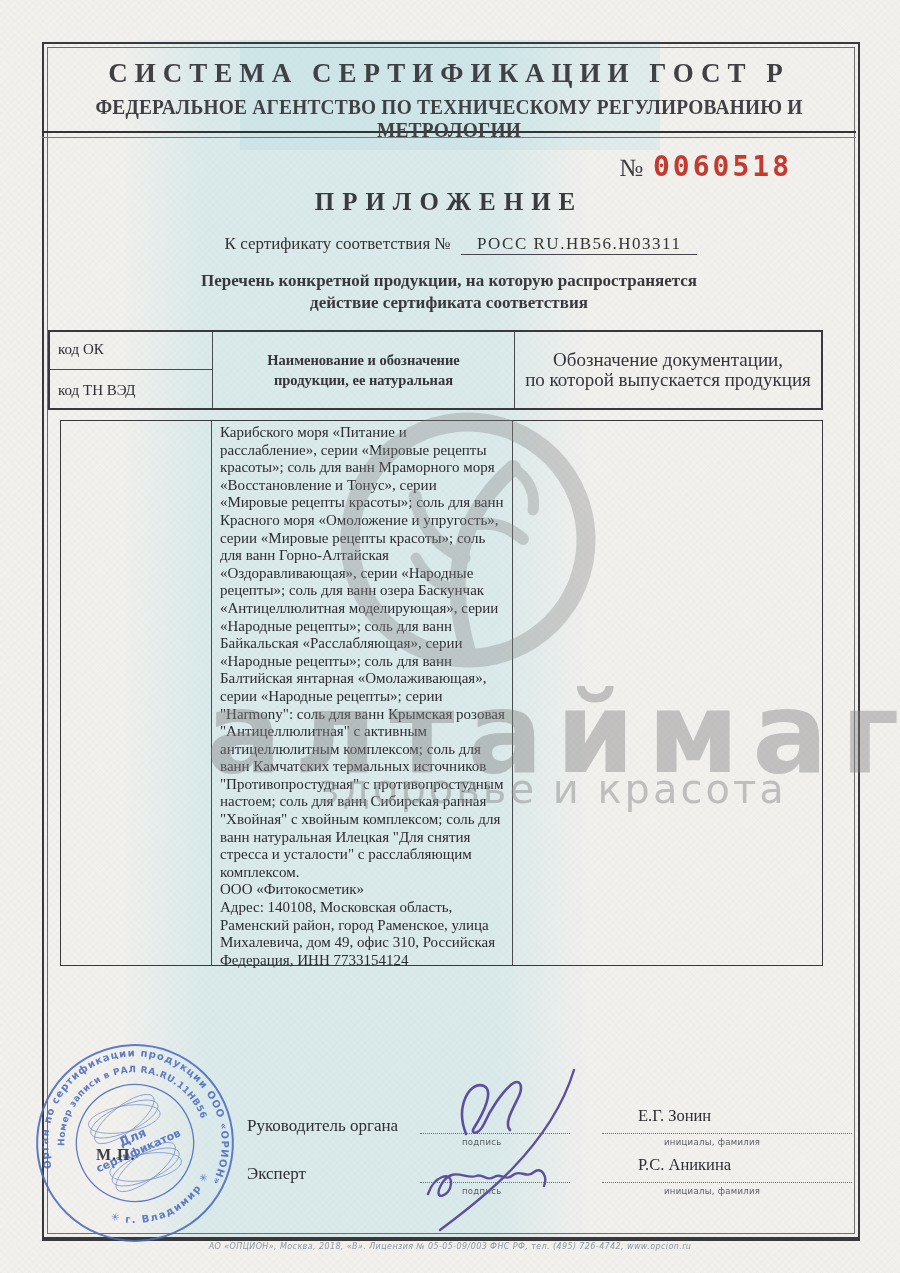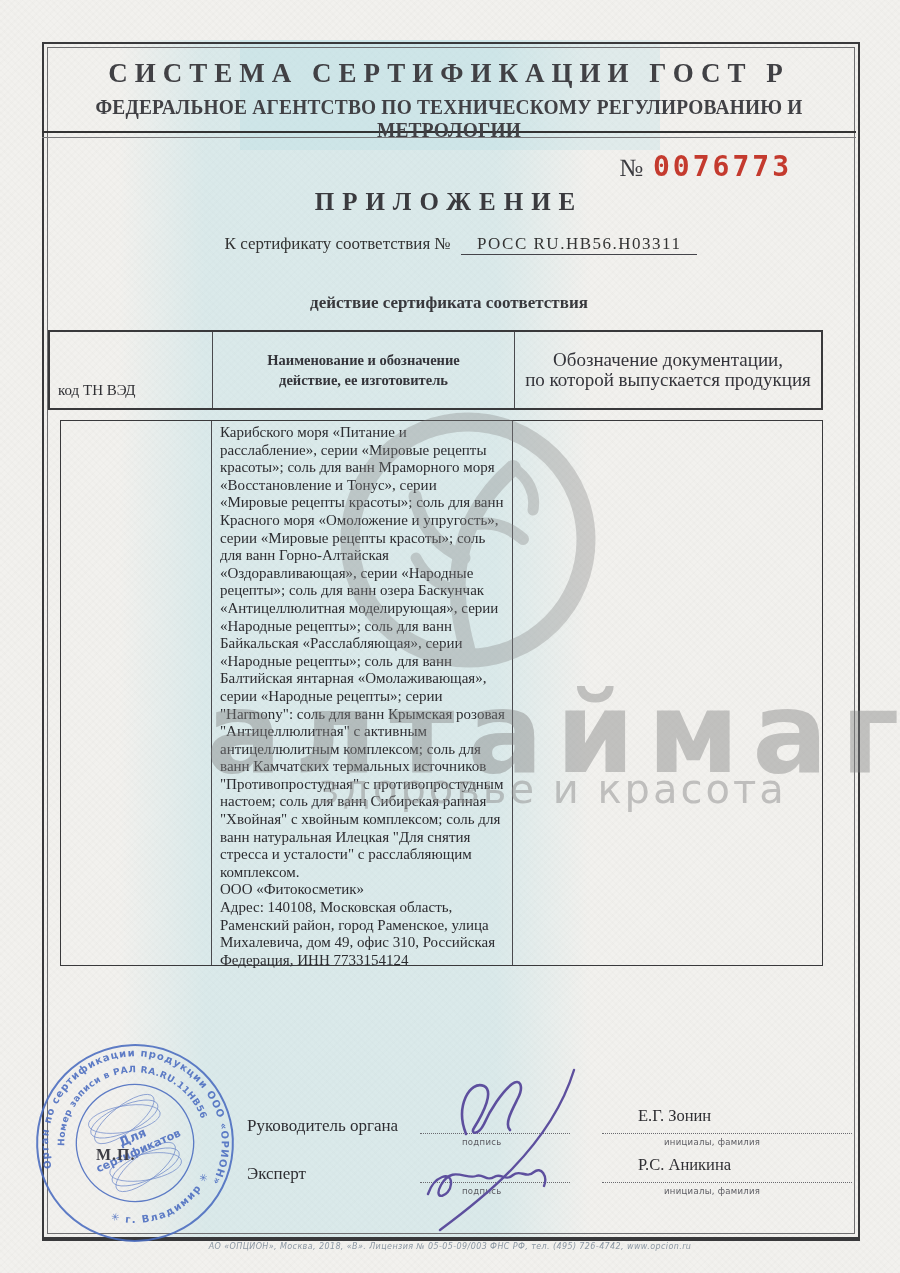--- a/index.html
+++ b/index.html
@@ -123,39 +123,41 @@
 
   <div class="frame">
     <div class="frame-inner"></div>
   </div>
   <div class="header-sep"></div>
 
   <div class="title1">СИСТЕМА СЕРТИФИКАЦИИ ГОСТ Р</div>
   <div class="title2">ФЕДЕРАЛЬНОЕ АГЕНТСТВО ПО ТЕХНИЧЕСКОМУ РЕГУЛИРОВАНИЮ И МЕТРОЛОГИИ</div>
 
   <div class="blank-number">
-    <span class="no">№</span><span class="digits">0076773</span>
+    <span class="no">№</span><span class="digits">0060518</span>
   </div>
 
   <div class="appendix-title">ПРИЛОЖЕНИЕ</div>
 
   <div class="cert-line">
     <span>К сертификату соответствия №</span>
     <span class="num">РОСС RU.НВ56.Н03311</span>
   </div>
 
+  <div class="desc l1">Перечень конкретной продукции,  на которую распространяется</div>
   <div class="desc l2">действие сертификата соответствия</div>
 
   <div class="thead">
     <div class="c1">
+      <div class="half top">код ОК</div>
       <div class="half bot">код ТН ВЭД</div>
     </div>
     <div class="c2">
       <span>Наименование и обозначение</span>
-      <span>действие, ее изготовитель</span>
+      <span>продукции, ее натуральная</span>
     </div>
     <div class="c3">
       <span>Обозначение документации,</span>
       <span>по которой выпускается продукция</span>
     </div>
   </div>
 
   <div class="tbody">
     <div class="c1"></div>
     <div class="c2">

